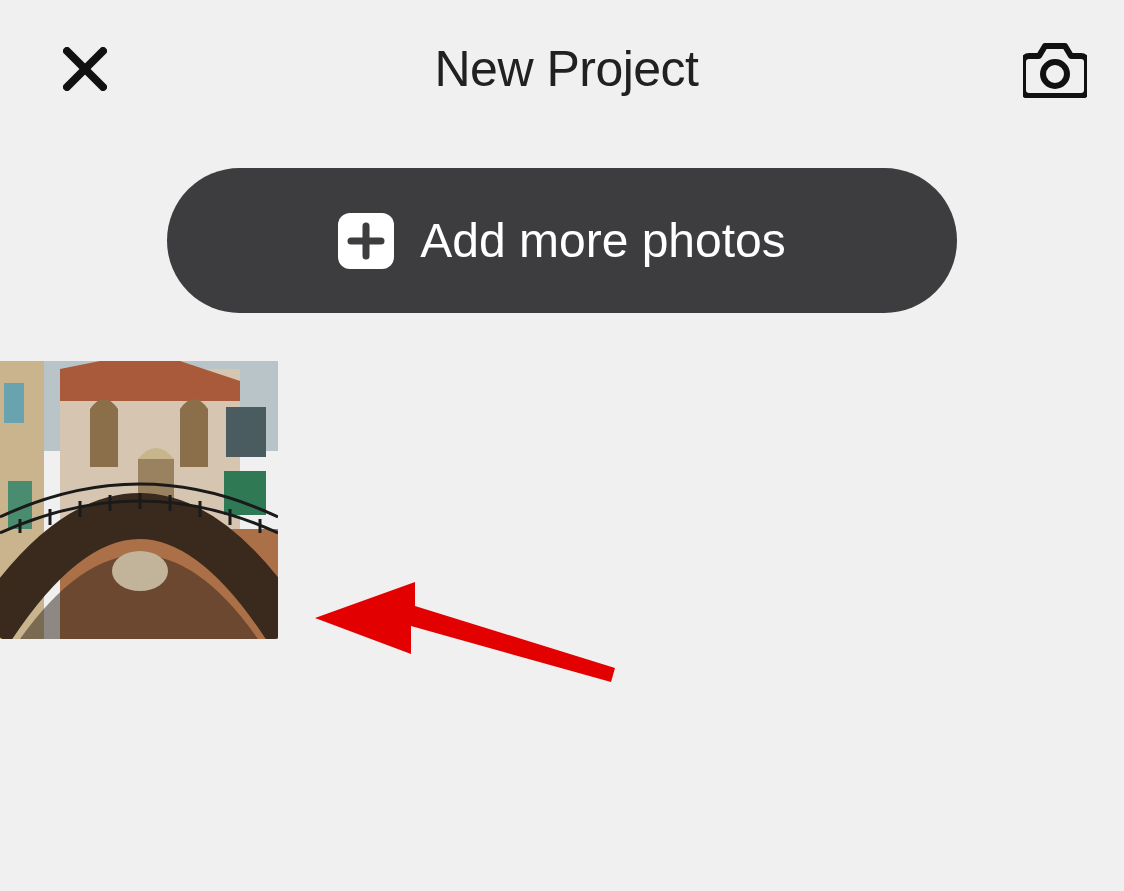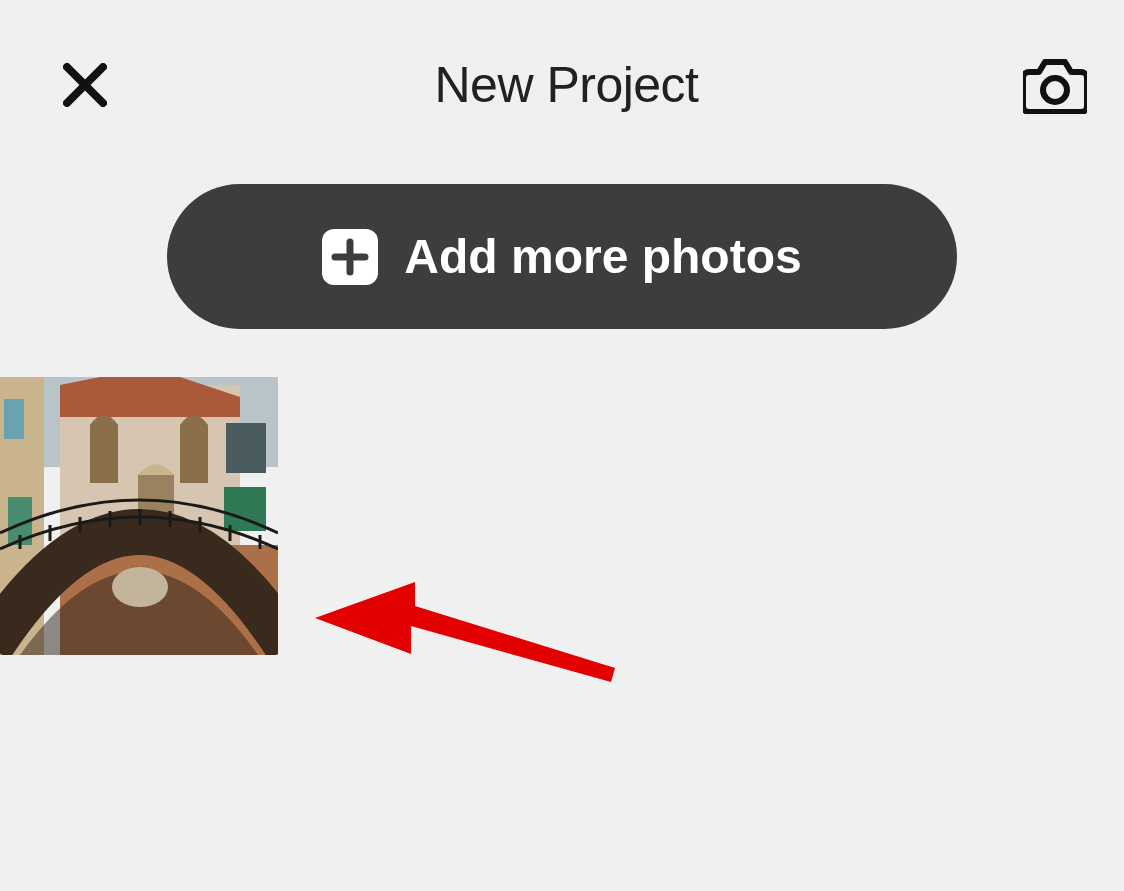--- a/index.html
+++ b/index.html
@@ -9,21 +9,20 @@
       background: #f0f0f0;
       font-family: -apple-system, BlinkMacSystemFont, "Segoe UI", Helvetica, Arial, sans-serif;
       overflow: hidden;
       position: relative;
     }
     .header {
       display: flex;
       align-items: center;
       justify-content: space-between;
       padding: 40px 37px 30px 60px;
-      margin-top: 16px;
     }
     .close-btn {
       cursor: pointer;
       width: 50px;
       height: 50px;
       display: flex;
       align-items: center;
       justify-content: center;
     }
     .title {
@@ -51,21 +50,21 @@
       border: none;
       border-radius: 80px;
       width: 790px;
       height: 145px;
       display: flex;
       align-items: center;
       justify-content: center;
       gap: 26px;
       cursor: pointer;
       font-size: 48px;
-      font-weight: 700;
+      font-weight: 400;
     }
     .plus-icon-box {
       width: 56px;
       height: 56px;
       background: #fff;
       border-radius: 12px;
       display: flex;
       align-items: center;
       justify-content: center;
     }

